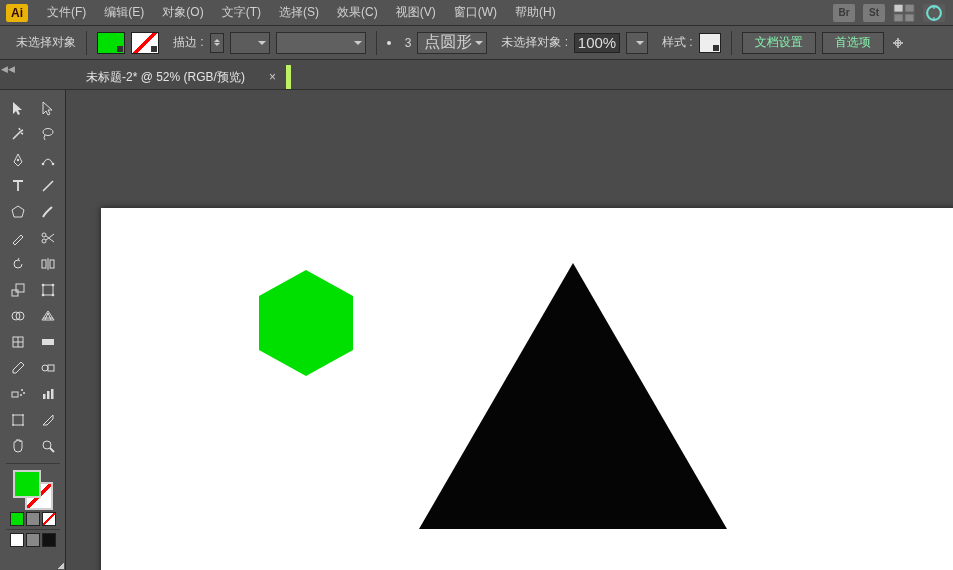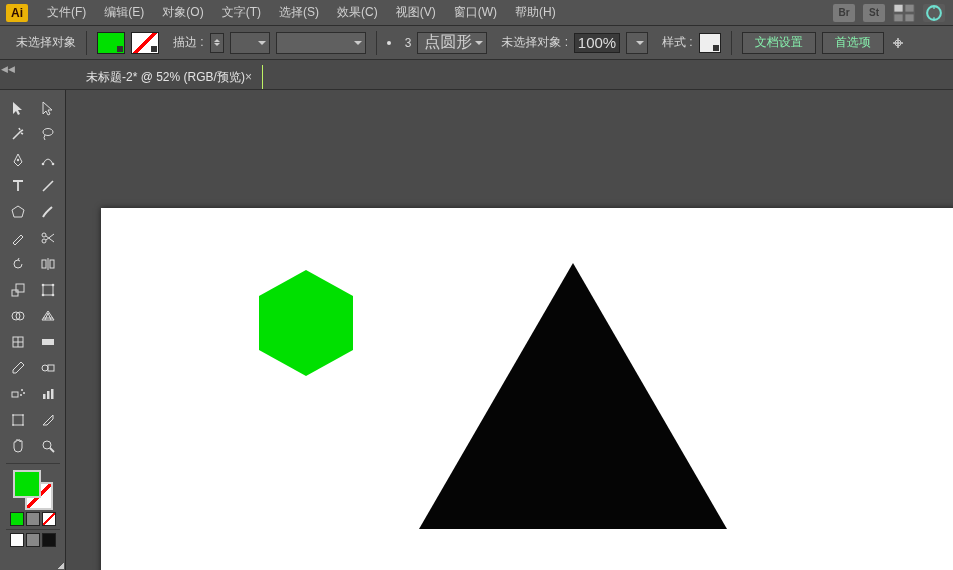--- a/index.html
+++ b/index.html
@@ -83,22 +83,22 @@
     display:flex;align-items:center;font-size:12px;color:#86efac;
   }
   .pin-icon{width:16px;height:16px;display:flex;align-items:center;justify-content:center;color:#ccc;}
   
   .tab-strip{
     height:30px;background:#4a4a4a;border-bottom:1px solid #2e2e2e;
     display:flex;align-items:flex-end;padding-left:76px;
   }
   .tab-collapse{position:absolute;left:2px;top:62px;width:12px;height:14px;color:#aaa;font-size:9px;display:flex;align-items:center;justify-content:center;}
   .doc-tab{
-    height:24px;background:#4a4a4a;padding:0 10px;display:flex;align-items:center;gap:0;
-    color:#e4e4e4;font-size:12px;border-right:1px solid #bef264;
+    height:24px;background:#4a4a4a;padding:0 10px;display:flex;align-items:center;gap:24px;
+    color:#e4e4e4;font-size:12px;border-right:5px solid #bef264;
   }
   .doc-tab .close{color:#ccc;font-size:12px;}
   
   .workspace{
     position:absolute;left:66px;top:90px;right:0;bottom:0;
     background:#4b4b4b;overflow:hidden;
   }
   .artboard{
     position:absolute;left:35px;top:118px;width:860px;height:380px;
     background:#ffffff;box-shadow:0 0 6px rgba(0,0,0,.6);

